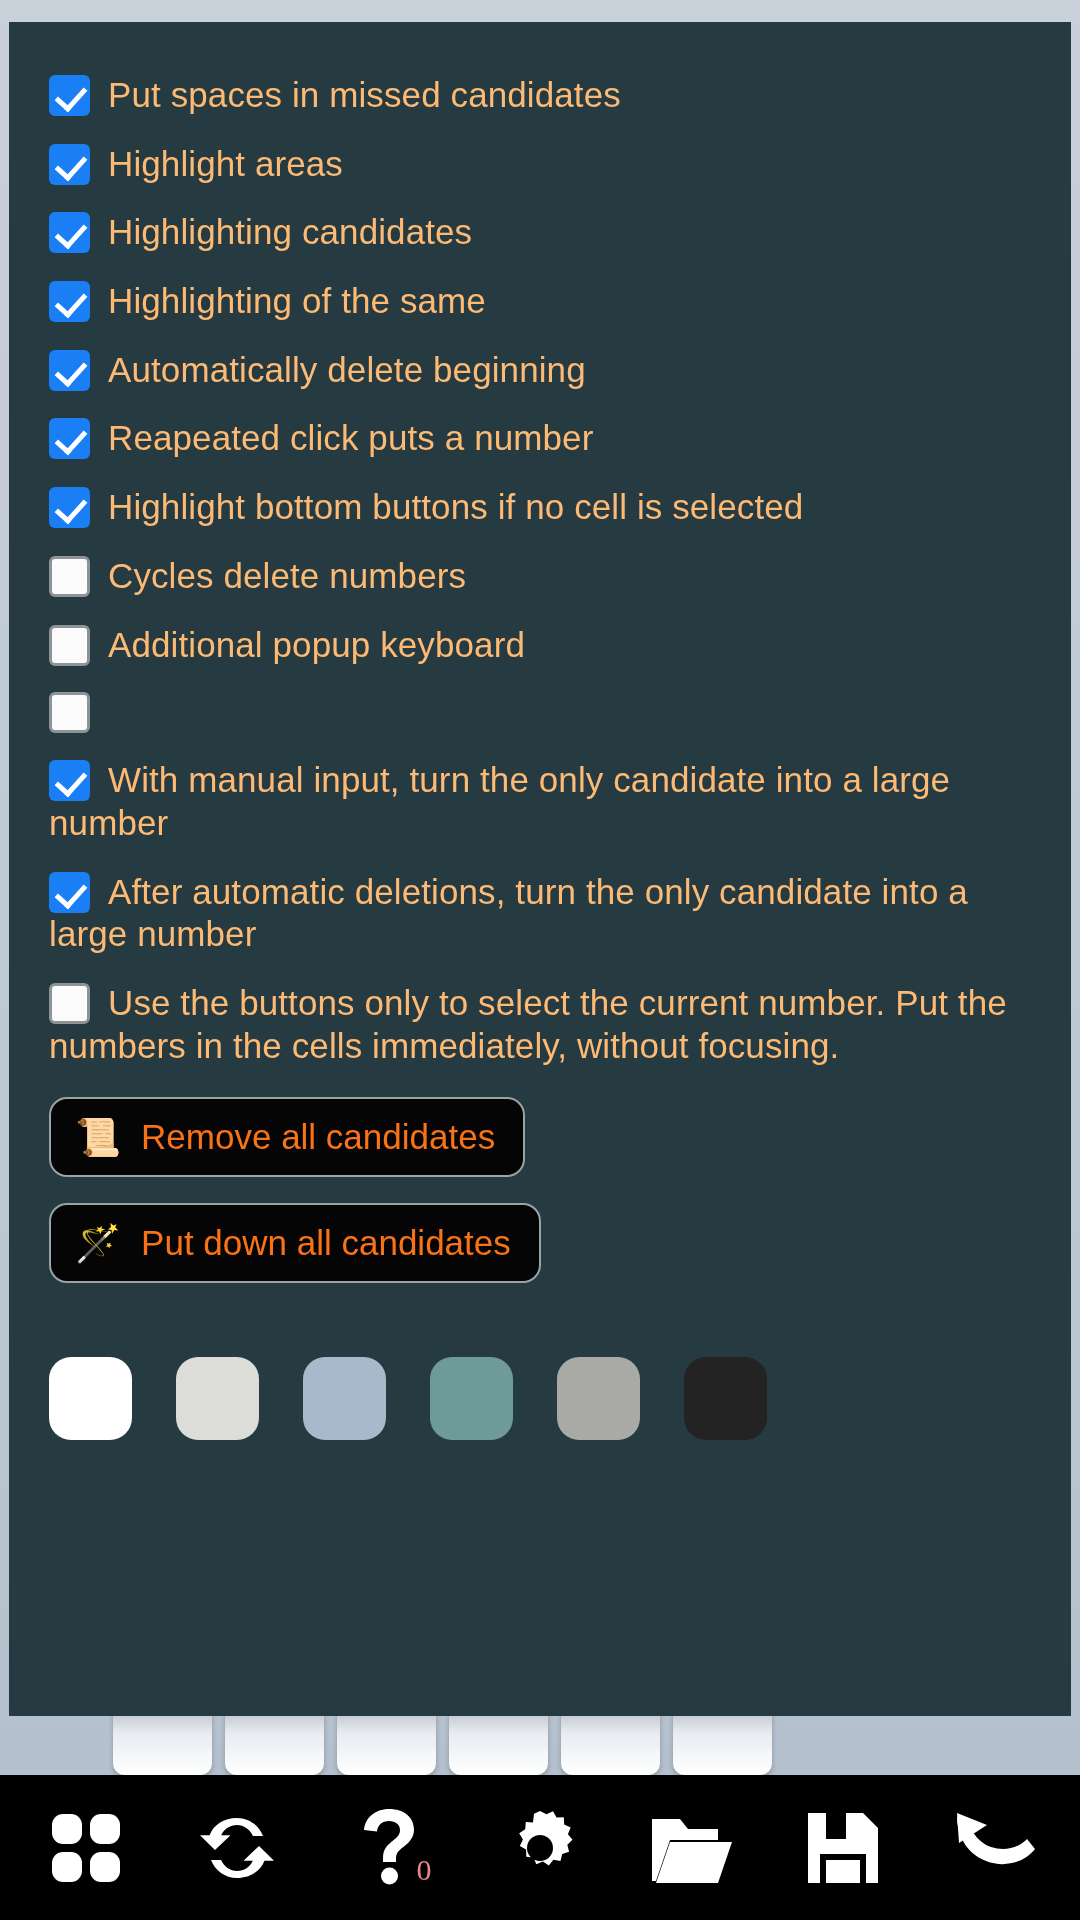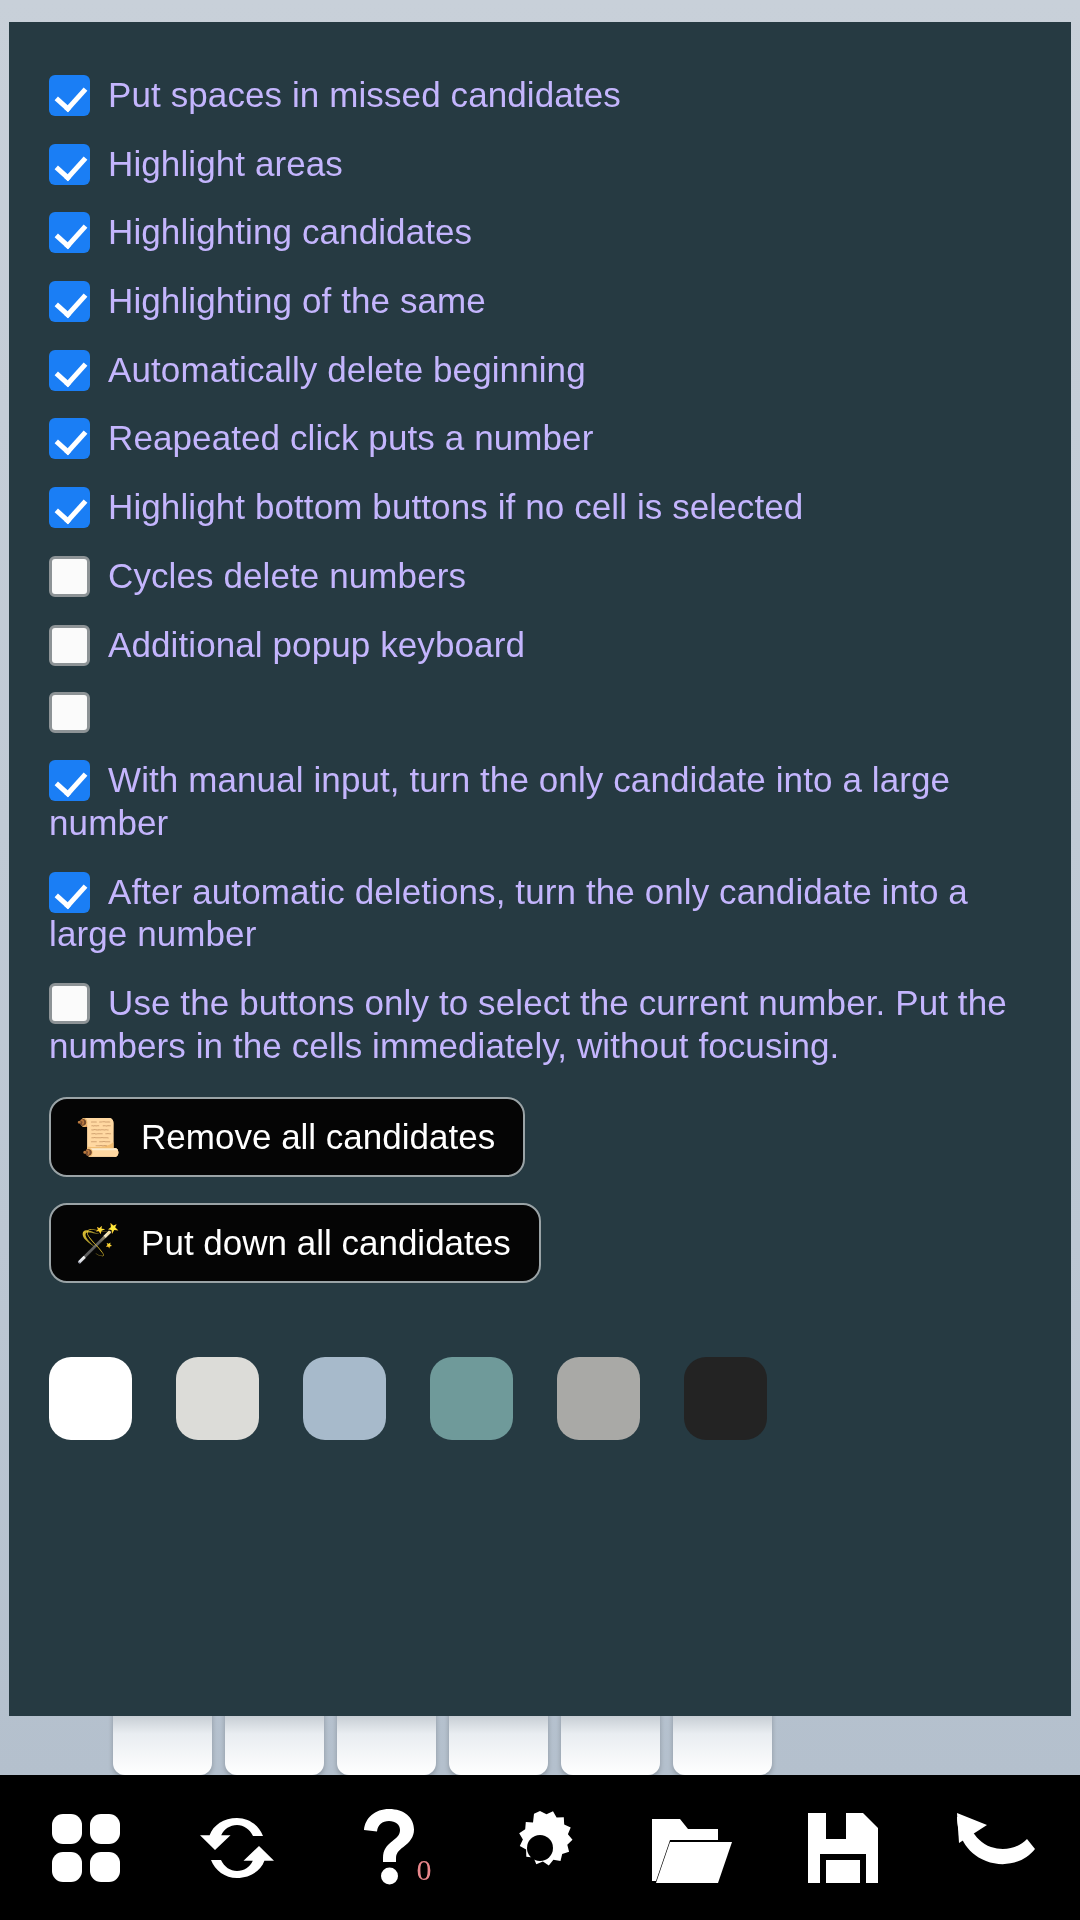--- a/index.html
+++ b/index.html
@@ -102,41 +102,41 @@
     top: 6px;
     width: 13px;
     height: 24px;
     border: solid #ffffff;
     border-width: 0 5px 5px 0;
     transform: rotate(42deg);
   }
 
   .opt-label {
     font-size: 35px;
-    color: #c4b5fd;
+    color: #fdba74;
     letter-spacing: 0.1px;
   }
 
   
   .action-wrap { margin-top: 30px; }
   .action-btn {
     display: inline-flex;
     align-items: center;
     gap: 20px;
     background: #050505;
     border: 2px solid #9aa3a6;
     border-radius: 18px;
     padding: 18px 28px 18px 24px;
     margin-bottom: 26px;
     cursor: pointer;
   }
   .action-icon { font-size: 37px; line-height: 1; }
   .action-text {
     font-size: 35px;
-    color: #ffffff;
+    color: #f97316;
   }
 
   
   #swatch-row {
     display: flex;
     gap: 44px;
     margin-top: 48px;
     padding-bottom: 60px;
   }
   .swatch {

